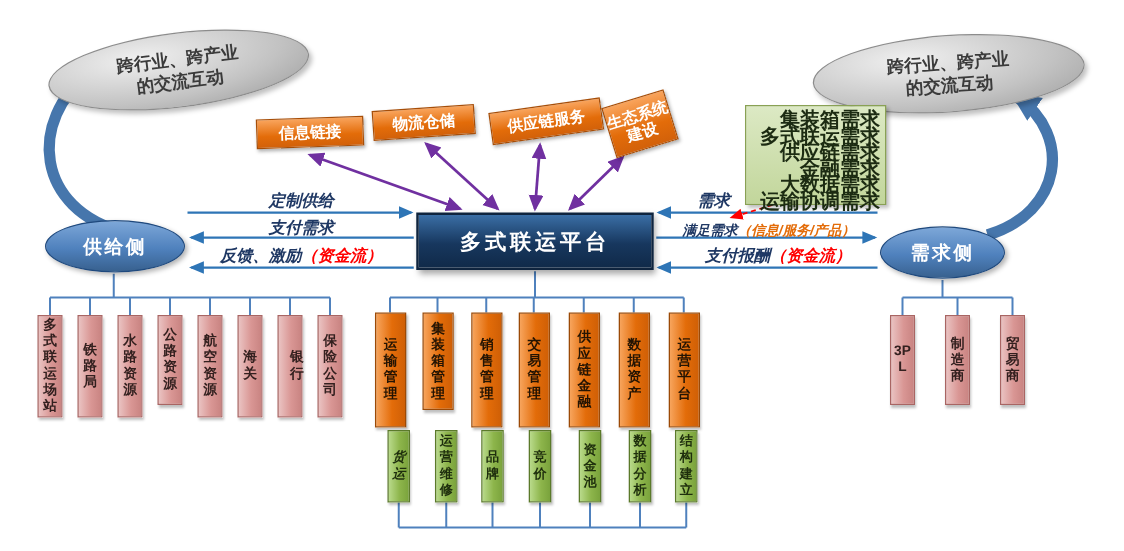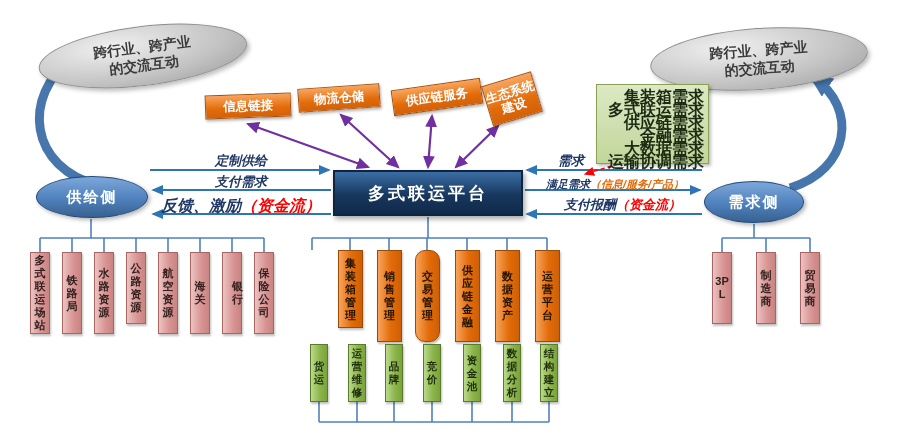--- a/index.html
+++ b/index.html
@@ -112,21 +112,21 @@
   <div class="node svc" style="left:392px;top:84px;width:90px;height:26px;transform:rotate(-8deg);">供应链服务</div>
   <div class="node svc" style="left:486px;top:78px;width:52px;height:42px;transform:rotate(-17deg);">生态系统建设</div>
 
   <div class="node platform" style="left:333px;top:170px;width:190px;height:46px;">多式联运平台</div>
 
   <div class="node side" style="left:36px;top:176px;width:112px;height:42px;">供给侧</div>
   <div class="node side" style="left:704px;top:181px;width:100px;height:42px;">需求侧</div>
 
   <div class="flabel" style="left:193px;top:152px;width:96px;font-size:13px;">定制供给</div>
   <div class="flabel" style="left:193px;top:173px;width:96px;font-size:13px;">支付需求</div>
-  <div class="flabel" style="left:150px;top:196px;width:182px;font-size:16px;">
+  <div class="flabel" style="left:150px;top:196px;width:182px;font-size:13px;">
     <span>反馈、激励</span><span class="hl-red">（资金流）</span>
   </div>
 
   <div class="flabel" style="left:543px;top:152px;width:56px;font-size:13px;">需求</div>
   <div class="flabel" style="left:526px;top:177px;width:178px;font-size:11px;">
     <span>满足需求</span><span class="hl-orange">（信息/服务/产品）</span>
   </div>
   <div class="flabel" style="left:540px;top:196px;width:165px;font-size:13px;">
     <span>支付报酬</span><span class="hl-red">（资金流）</span>
   </div>
@@ -142,28 +142,29 @@
 
   <div class="node vcol pink" style="left:30px;top:252px;width:20px;height:82px;">多式联运场站</div>
   <div class="node vcol pink" style="left:62px;top:252px;width:20px;height:82px;">铁路局</div>
   <div class="node vcol pink" style="left:94px;top:252px;width:20px;height:82px;">水路资源</div>
   <div class="node vcol pink" style="left:126px;top:252px;width:20px;height:72px;">公路资源</div>
   <div class="node vcol pink" style="left:158px;top:252px;width:20px;height:82px;">航空资源</div>
   <div class="node vcol pink" style="left:190px;top:252px;width:20px;height:82px;">海关</div>
   <div class="node vcol pink" style="left:222px;top:252px;width:20px;height:82px;padding-left:12px;">银行</div>
   <div class="node vcol pink" style="left:254px;top:252px;width:20px;height:82px;">保险公司</div>
 
+  <div class="node vcol ocol" style="left:300px;top:250px;width:25px;height:92px;">运输管理</div>
   <div class="node vcol ocol" style="left:338px;top:250px;width:25px;height:78px;">集装箱管理</div>
   <div class="node vcol ocol" style="left:377px;top:250px;width:25px;height:92px;">销售管理</div>
-  <div class="node vcol ocol" style="left:415px;top:250px;width:25px;height:92px;border-radius:10px;">交易管理</div>
+  <div class="node vcol ocol" style="left:415px;top:250px;width:25px;height:92px;">交易管理</div>
   <div class="node vcol ocol" style="left:455px;top:250px;width:25px;height:92px;">供应链金融</div>
   <div class="node vcol ocol" style="left:495px;top:250px;width:25px;height:92px;">数据资产</div>
   <div class="node vcol ocol" style="left:535px;top:250px;width:25px;height:92px;">运营平台</div>
 
-  <div class="node vcol gcol" style="left:310px;top:344px;width:18px;height:58px;">货运</div>
+  <div class="node vcol gcol" style="left:310px;top:344px;width:18px;height:58px;font-style:italic;">货运</div>
   <div class="node vcol gcol" style="left:348px;top:344px;width:18px;height:58px;">运营维修</div>
   <div class="node vcol gcol" style="left:385px;top:344px;width:18px;height:58px;">品牌</div>
   <div class="node vcol gcol" style="left:423px;top:344px;width:18px;height:58px;">竞价</div>
   <div class="node vcol gcol" style="left:463px;top:344px;width:18px;height:58px;">资金池</div>
   <div class="node vcol gcol" style="left:503px;top:344px;width:18px;height:58px;">数据分析</div>
   <div class="node vcol gcol" style="left:540px;top:344px;width:18px;height:58px;">结构建立</div>
 
   <div class="node vcol pink" style="left:712px;top:252px;width:20px;height:72px;">3PL</div>
   <div class="node vcol pink" style="left:756px;top:252px;width:20px;height:72px;">制造商</div>
   <div class="node vcol pink" style="left:800px;top:252px;width:20px;height:72px;">贸易商</div>

